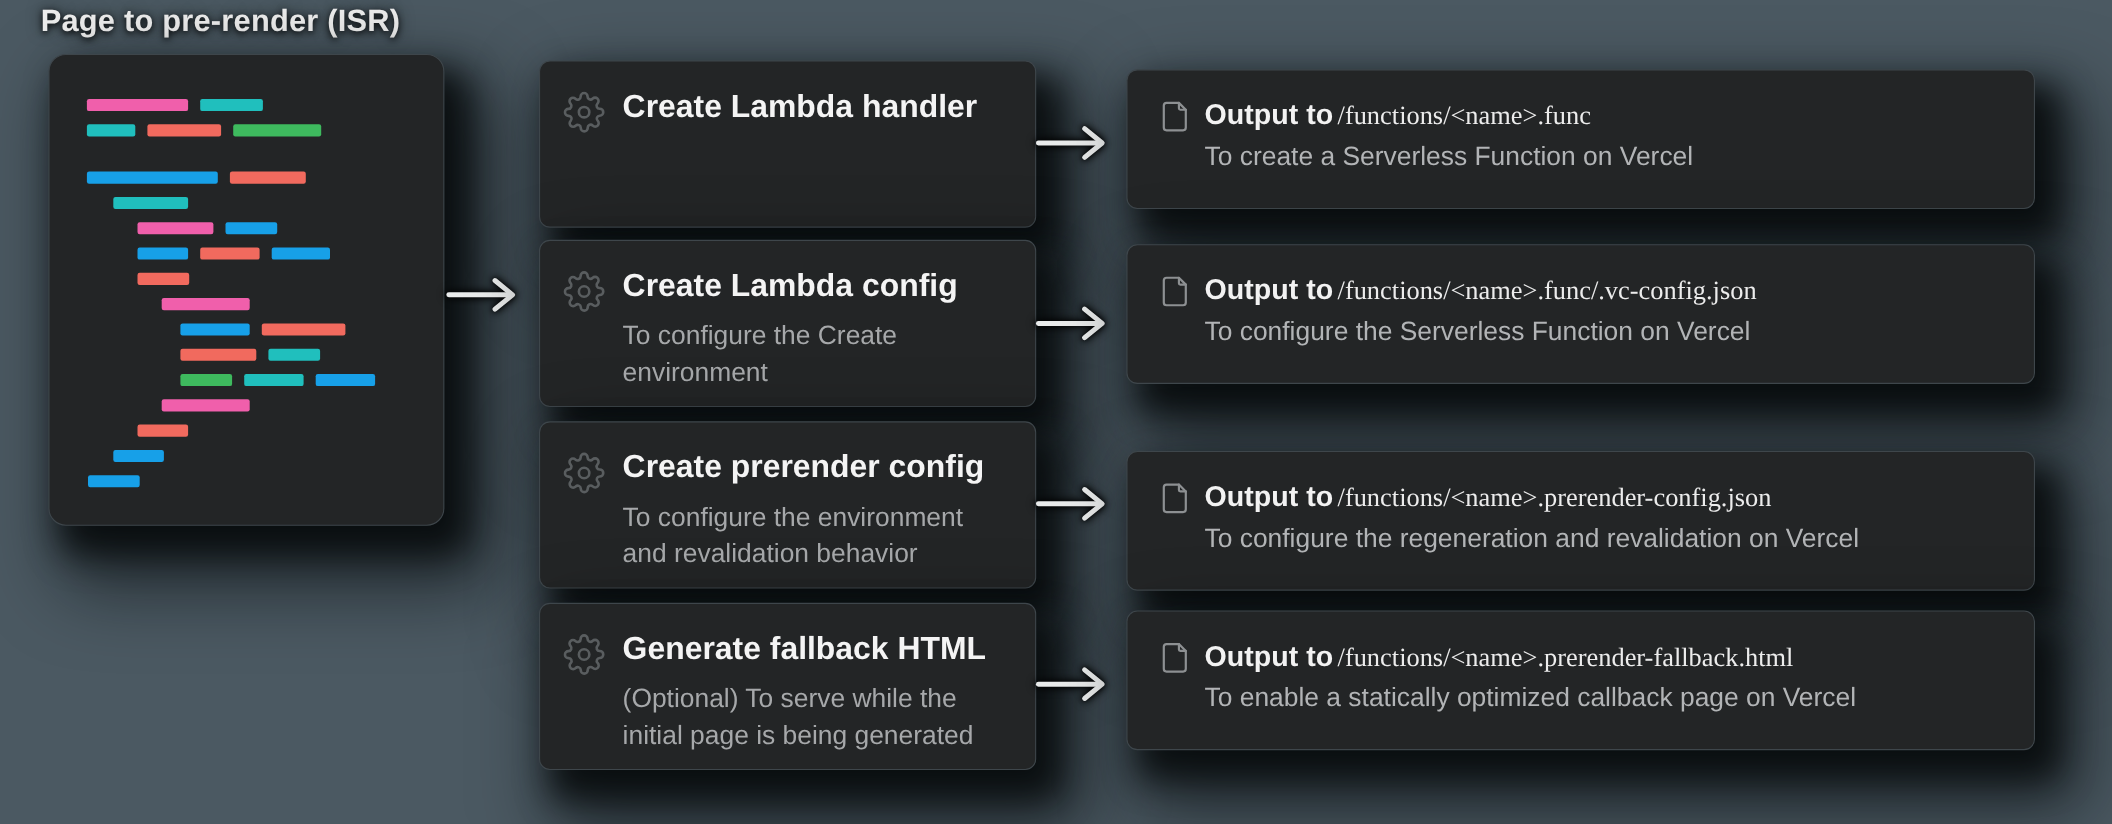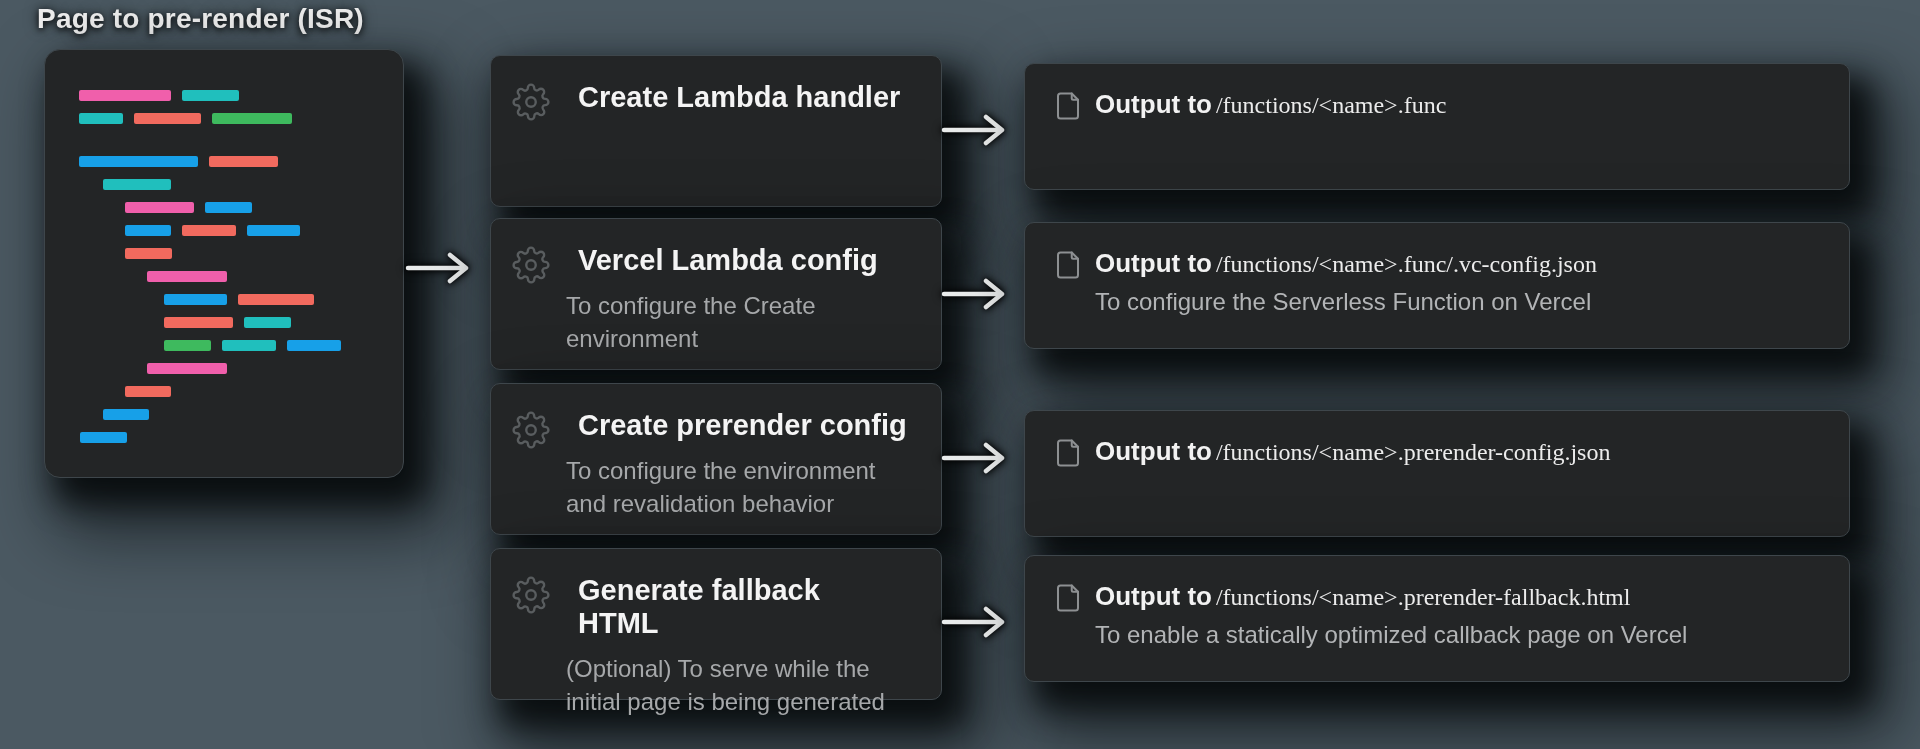--- a/index.html
+++ b/index.html
@@ -18,21 +18,21 @@
     border:1px solid #3e464b;border-radius:12px;box-sizing:border-box;
     box-shadow:16px 20px 30px 6px rgba(6,9,11,.85),28px 38px 64px 20px rgba(6,9,11,.55);
   }
   
   .code-card{left:44px;top:49px;width:360px;height:429px;border-radius:16px;padding-top:40px;}
   .code-line{display:flex;gap:11px;height:11px;margin-bottom:12px;}
   .code-bar{height:11px;border-radius:2px;display:inline-block;}
   
   .step-card{left:490px;width:452px;height:152px;padding:25px 22px 0 75px;border-radius:10px;}
   .s1{top:55px}.s2{top:218px}.s3{top:383px}.s4{top:548px}
-  .step-title{font-size:29px;font-weight:bold;color:#f4f4f4;margin:0 12px 12px;}
+  .step-title{font-size:29px;font-weight:bold;color:#f4f4f4;margin:0 0 12px;}
   .step-desc{font-size:24px;line-height:33px;color:#a6a8aa;}
   .gear{position:absolute;left:21px;top:27px;}
   
   .out-card{left:1024px;width:826px;height:127px;padding:25px 18px 0 70px;border-radius:10px;}
   .o1{top:63px}.o2{top:222px}.o3{top:410px}.o4{top:555px}
   .out-line{white-space:nowrap;}
   .out-label{font-size:26px;font-weight:bold;color:#f2f2f2;margin-right:4px;}
   .out-path{font-family:Liberation Serif, serif;font-size:24px;color:#ececec;}
   .out-desc{margin-top:9px;font-size:24px;color:#b2b4b6;}
   .doc{position:absolute;left:28px;top:26px;}
@@ -123,21 +123,21 @@
         <path d="M19.4 15a1.65 1.65 0 0 0 .33 1.82l.06.06a2 2 0 0 1 0 2.83 2 2 0 0 1-2.83 0l-.06-.06a1.65 1.65 0 0 0-1.82-.33 1.65 1.65 0 0 0-1 1.51V21a2 2 0 0 1-2 2 2 2 0 0 1-2-2v-.09A1.65 1.65 0 0 0 9 19.4a1.65 1.65 0 0 0-1.82.33l-.06.06a2 2 0 0 1-2.83 0 2 2 0 0 1 0-2.83l.06-.06a1.65 1.65 0 0 0 .33-1.82 1.65 1.65 0 0 0-1.51-1H3a2 2 0 0 1-2-2 2 2 0 0 1 2-2h.09A1.65 1.65 0 0 0 4.6 9a1.65 1.65 0 0 0-.33-1.82l-.06-.06a2 2 0 0 1 0-2.83 2 2 0 0 1 2.83 0l.06.06a1.65 1.65 0 0 0 1.82.33H9a1.65 1.65 0 0 0 1-1.51V3a2 2 0 0 1 2-2 2 2 0 0 1 2 2v.09a1.65 1.65 0 0 0 1 1.51 1.65 1.65 0 0 0 1.82-.33l.06-.06a2 2 0 0 1 2.83 0 2 2 0 0 1 0 2.83l-.06.06a1.65 1.65 0 0 0-.33 1.82V9a1.65 1.65 0 0 0 1.51 1H21a2 2 0 0 1 2 2 2 2 0 0 1-2 2h-.09a1.65 1.65 0 0 0-1.51 1z"></path>
       </svg>
     <div class="step-title">Create Lambda handler</div>
   </div>
 
   <div class="card step-card s2">
     <svg class="gear" width="38" height="38" viewBox="0 0 24 24" fill="none" stroke="#595d5f" stroke-width="1.5" stroke-linecap="round" stroke-linejoin="round">
         <circle cx="12" cy="12" r="3"></circle>
         <path d="M19.4 15a1.65 1.65 0 0 0 .33 1.82l.06.06a2 2 0 0 1 0 2.83 2 2 0 0 1-2.83 0l-.06-.06a1.65 1.65 0 0 0-1.82-.33 1.65 1.65 0 0 0-1 1.51V21a2 2 0 0 1-2 2 2 2 0 0 1-2-2v-.09A1.65 1.65 0 0 0 9 19.4a1.65 1.65 0 0 0-1.82.33l-.06.06a2 2 0 0 1-2.83 0 2 2 0 0 1 0-2.83l.06-.06a1.65 1.65 0 0 0 .33-1.82 1.65 1.65 0 0 0-1.51-1H3a2 2 0 0 1-2-2 2 2 0 0 1 2-2h.09A1.65 1.65 0 0 0 4.6 9a1.65 1.65 0 0 0-.33-1.82l-.06-.06a2 2 0 0 1 0-2.83 2 2 0 0 1 2.83 0l.06.06a1.65 1.65 0 0 0 1.82.33H9a1.65 1.65 0 0 0 1-1.51V3a2 2 0 0 1 2-2 2 2 0 0 1 2 2v.09a1.65 1.65 0 0 0 1 1.51 1.65 1.65 0 0 0 1.82-.33l.06-.06a2 2 0 0 1 2.83 0 2 2 0 0 1 0 2.83l-.06.06a1.65 1.65 0 0 0-.33 1.82V9a1.65 1.65 0 0 0 1.51 1H21a2 2 0 0 1 2 2 2 2 0 0 1-2 2h-.09a1.65 1.65 0 0 0-1.51 1z"></path>
       </svg>
-    <div class="step-title">Vercel Lambda config</div>
+    <div class="step-title">Create Lambda config</div>
     <div class="step-desc">To configure the Create environment</div>
   </div>
 
   <div class="card step-card s3">
     <svg class="gear" width="38" height="38" viewBox="0 0 24 24" fill="none" stroke="#595d5f" stroke-width="1.5" stroke-linecap="round" stroke-linejoin="round">
         <circle cx="12" cy="12" r="3"></circle>
         <path d="M19.4 15a1.65 1.65 0 0 0 .33 1.82l.06.06a2 2 0 0 1 0 2.83 2 2 0 0 1-2.83 0l-.06-.06a1.65 1.65 0 0 0-1.82-.33 1.65 1.65 0 0 0-1 1.51V21a2 2 0 0 1-2 2 2 2 0 0 1-2-2v-.09A1.65 1.65 0 0 0 9 19.4a1.65 1.65 0 0 0-1.82.33l-.06.06a2 2 0 0 1-2.83 0 2 2 0 0 1 0-2.83l.06-.06a1.65 1.65 0 0 0 .33-1.82 1.65 1.65 0 0 0-1.51-1H3a2 2 0 0 1-2-2 2 2 0 0 1 2-2h.09A1.65 1.65 0 0 0 4.6 9a1.65 1.65 0 0 0-.33-1.82l-.06-.06a2 2 0 0 1 0-2.83 2 2 0 0 1 2.83 0l.06.06a1.65 1.65 0 0 0 1.82.33H9a1.65 1.65 0 0 0 1-1.51V3a2 2 0 0 1 2-2 2 2 0 0 1 2 2v.09a1.65 1.65 0 0 0 1 1.51 1.65 1.65 0 0 0 1.82-.33l.06-.06a2 2 0 0 1 2.83 0 2 2 0 0 1 0 2.83l-.06.06a1.65 1.65 0 0 0-.33 1.82V9a1.65 1.65 0 0 0 1.51 1H21a2 2 0 0 1 2 2 2 2 0 0 1-2 2h-.09a1.65 1.65 0 0 0-1.51 1z"></path>
       </svg>
     <div class="step-title">Create prerender config</div>
     <div class="step-desc">To configure the environment and revalidation behavior</div>
@@ -168,37 +168,39 @@
       <line x1="4" y1="18" x2="58" y2="18" stroke="#e9ebeb" stroke-width="4.5" stroke-linecap="round"></line>
       <path d="M46 5 L62 18 L46 31" fill="none" stroke="#e9ebeb" stroke-width="4.5" stroke-linecap="round" stroke-linejoin="round"></path>
     </svg>
 
   <div class="card out-card o1">
     <svg class="doc" width="30" height="32" viewBox="0 0 24 24" fill="none" stroke="#8d9092" stroke-width="1.6" stroke-linecap="round" stroke-linejoin="round">
         <path d="M15 2H6a2 2 0 0 0-2 2v16a2 2 0 0 0 2 2h12a2 2 0 0 0 2-2V7z"></path>
         <path d="M15 2v4a1 1 0 0 0 1 1h4"></path>
       </svg>
     <div class="out-line"><span class="out-label">Output to</span><span class="out-path">/functions/&lt;name&gt;.func</span></div>
+    <div class="out-desc">To create a Serverless Function on Vercel</div>
   </div>
 
   <div class="card out-card o2">
     <svg class="doc" width="30" height="32" viewBox="0 0 24 24" fill="none" stroke="#8d9092" stroke-width="1.6" stroke-linecap="round" stroke-linejoin="round">
         <path d="M15 2H6a2 2 0 0 0-2 2v16a2 2 0 0 0 2 2h12a2 2 0 0 0 2-2V7z"></path>
         <path d="M15 2v4a1 1 0 0 0 1 1h4"></path>
       </svg>
     <div class="out-line"><span class="out-label">Output to</span><span class="out-path">/functions/&lt;name&gt;.func/.vc-config.json</span></div>
     <div class="out-desc">To configure the Serverless Function on Vercel</div>
   </div>
 
   <div class="card out-card o3">
     <svg class="doc" width="30" height="32" viewBox="0 0 24 24" fill="none" stroke="#8d9092" stroke-width="1.6" stroke-linecap="round" stroke-linejoin="round">
         <path d="M15 2H6a2 2 0 0 0-2 2v16a2 2 0 0 0 2 2h12a2 2 0 0 0 2-2V7z"></path>
         <path d="M15 2v4a1 1 0 0 0 1 1h4"></path>
       </svg>
     <div class="out-line"><span class="out-label">Output to</span><span class="out-path">/functions/&lt;name&gt;.prerender-config.json</span></div>
+    <div class="out-desc">To configure the regeneration and revalidation on Vercel</div>
   </div>
 
   <div class="card out-card o4">
     <svg class="doc" width="30" height="32" viewBox="0 0 24 24" fill="none" stroke="#8d9092" stroke-width="1.6" stroke-linecap="round" stroke-linejoin="round">
         <path d="M15 2H6a2 2 0 0 0-2 2v16a2 2 0 0 0 2 2h12a2 2 0 0 0 2-2V7z"></path>
         <path d="M15 2v4a1 1 0 0 0 1 1h4"></path>
       </svg>
     <div class="out-line"><span class="out-label">Output to</span><span class="out-path">/functions/&lt;name&gt;.prerender-fallback.html</span></div>
     <div class="out-desc">To enable a statically optimized callback page on Vercel</div>
   </div>

